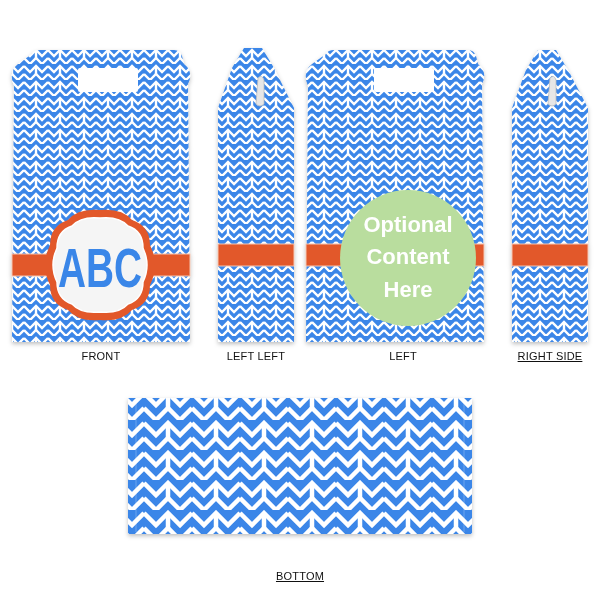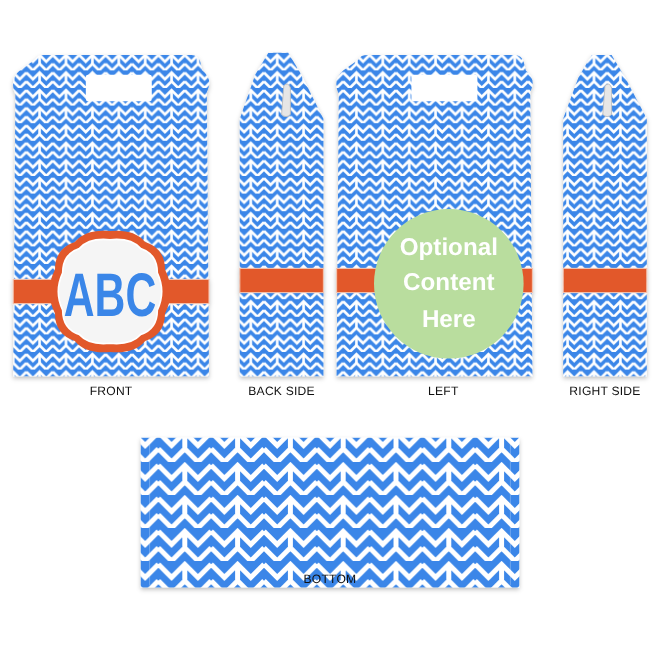--- a/index.html
+++ b/index.html
@@ -65,16 +65,16 @@
   </g>
 
   <g filter="url(#shadow)">
     <rect x="128" y="398" width="344" height="136" fill="url(#herr-lg)"></rect>
     <line x1="136" y1="400" x2="136" y2="532" stroke="#ffffff" stroke-opacity="0.25" stroke-width="1"></line>
     <line x1="464" y1="400" x2="464" y2="532" stroke="#ffffff" stroke-opacity="0.25" stroke-width="1"></line>
   </g>
 </svg>
 
 <div class="lbl" style="left:51px;top:350px;width:100px;">FRONT</div>
-<div class="lbl" style="left:206px;top:350px;width:100px;">BACK SIDE</div>
+<div class="lbl" style="left:206px;top:350px;width:100px;">LEFT LEFT</div>
 <div class="lbl" style="left:353px;top:350px;width:100px;">LEFT</div>
-<div class="lbl" style="left:500px;top:350px;width:100px;">RIGHT SIDE</div>
-<div class="lbl" style="left:250px;top:521px;width:100px;">BOTTOM</div>
+<div class="lbl" style="left:500px;top:350px;width:100px;text-decoration:underline;">RIGHT SIDE</div>
+<div class="lbl" style="left:250px;top:570px;width:100px;text-decoration:underline;">BOTTOM</div>
 
 </body></html>

